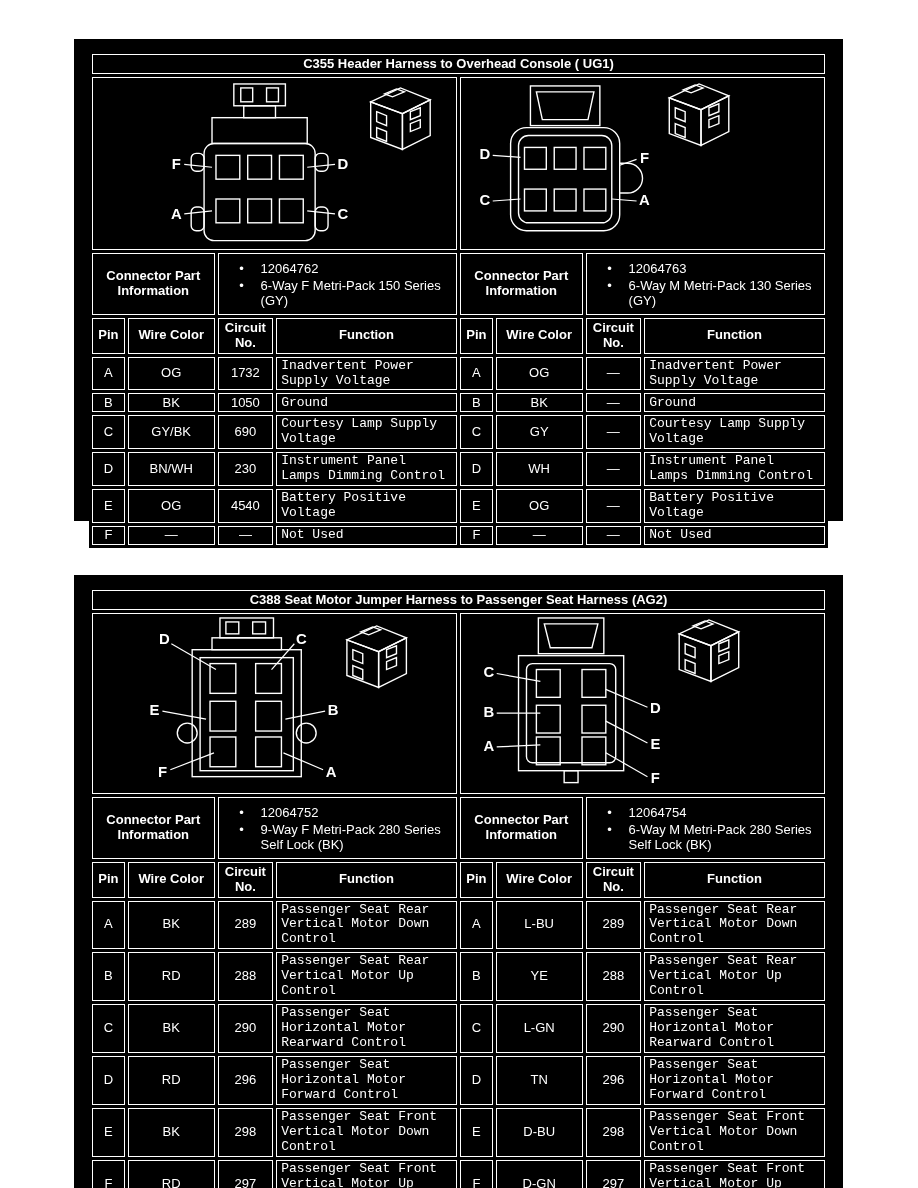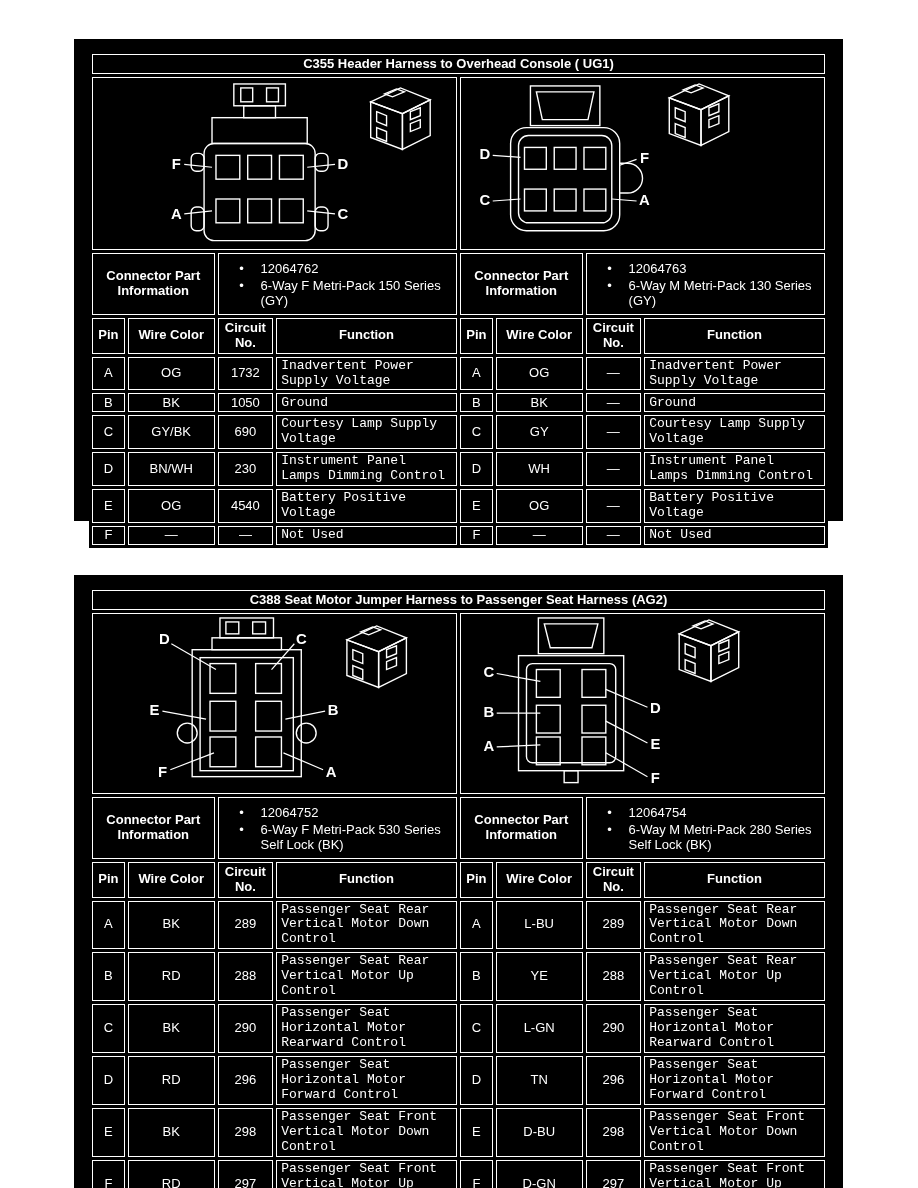--- a/index.html
+++ b/index.html
@@ -350,21 +350,21 @@
       </tr>
       <tr class="info-row">
         <td class="info-label-cell" colspan="2">Connector Part Information</td>
         <td class="info-items-cell" colspan="2">
           <div class="bullet-item">
                 <span class="dot"></span>
                 <span class="txt">12064752</span>
               </div>
           <div class="bullet-item">
                 <span class="dot"></span>
-                <span class="txt">6-Way F Metri-Pack 530 Series Self Lock (BK)</span>
+                <span class="txt">9-Way F Metri-Pack 280 Series Self Lock (BK)</span>
               </div>
         </td>
         <td class="info-label-cell" colspan="2">Connector Part Information</td>
         <td class="info-items-cell" colspan="2">
           <div class="bullet-item">
                 <span class="dot"></span>
                 <span class="txt">12064754</span>
               </div>
           <div class="bullet-item">
                 <span class="dot"></span>

